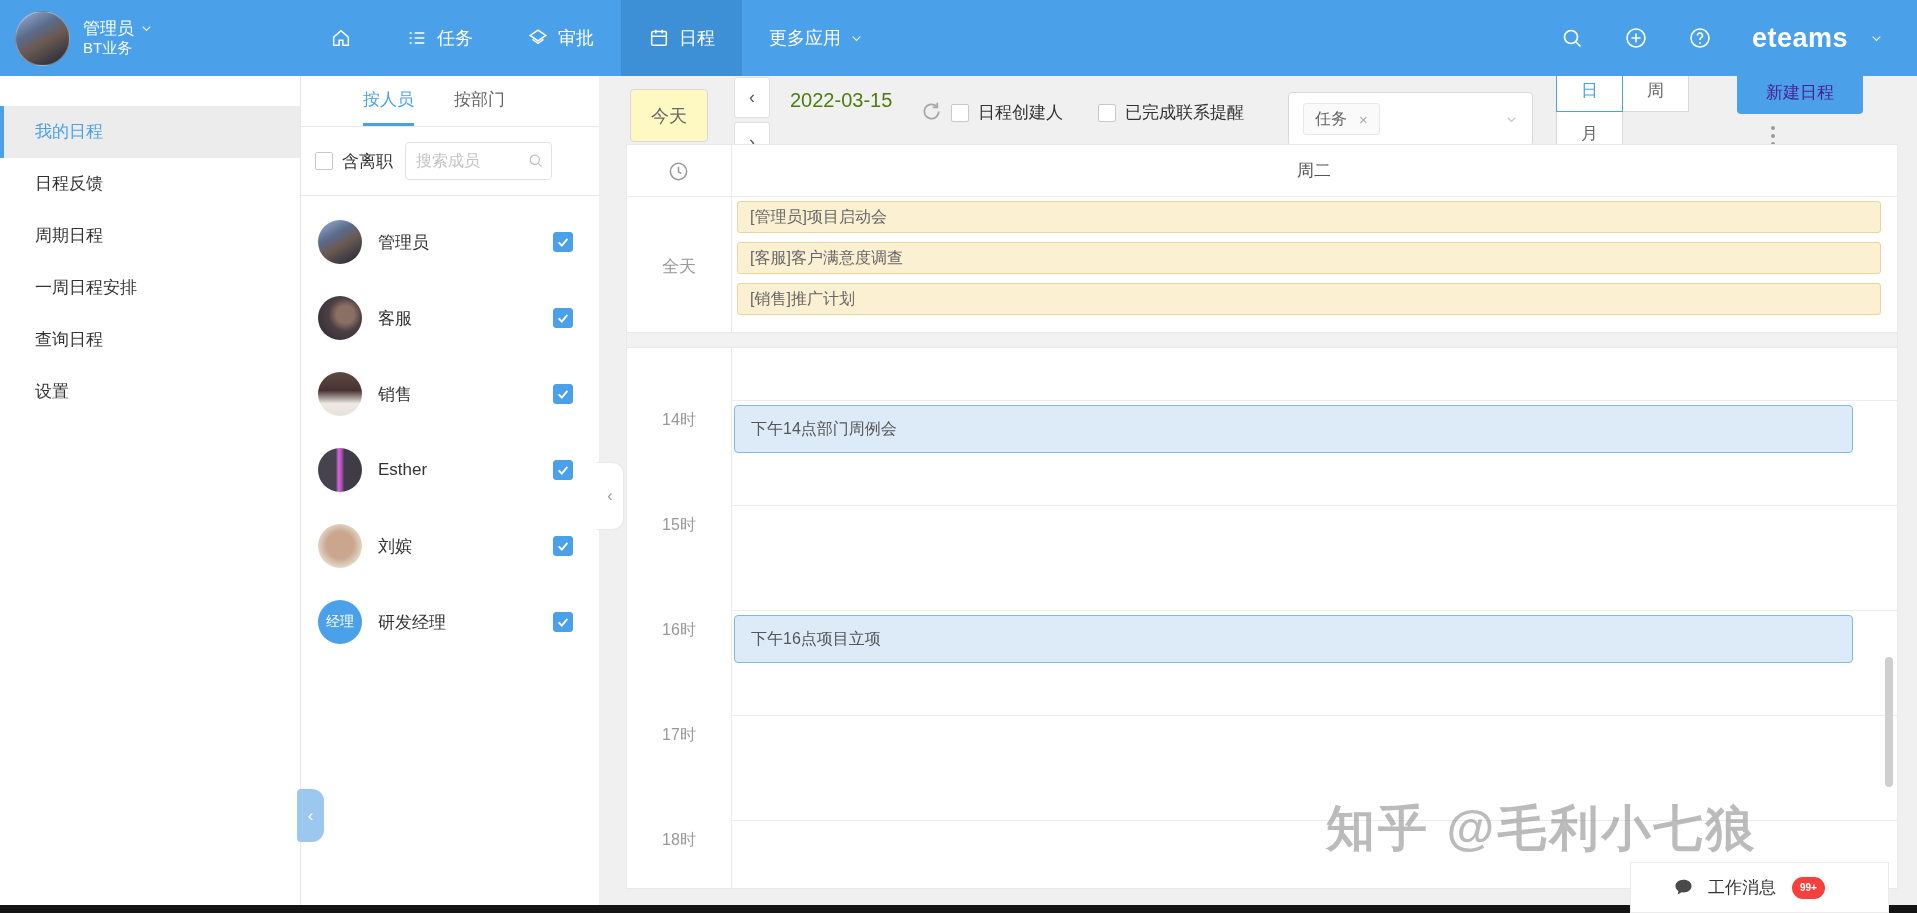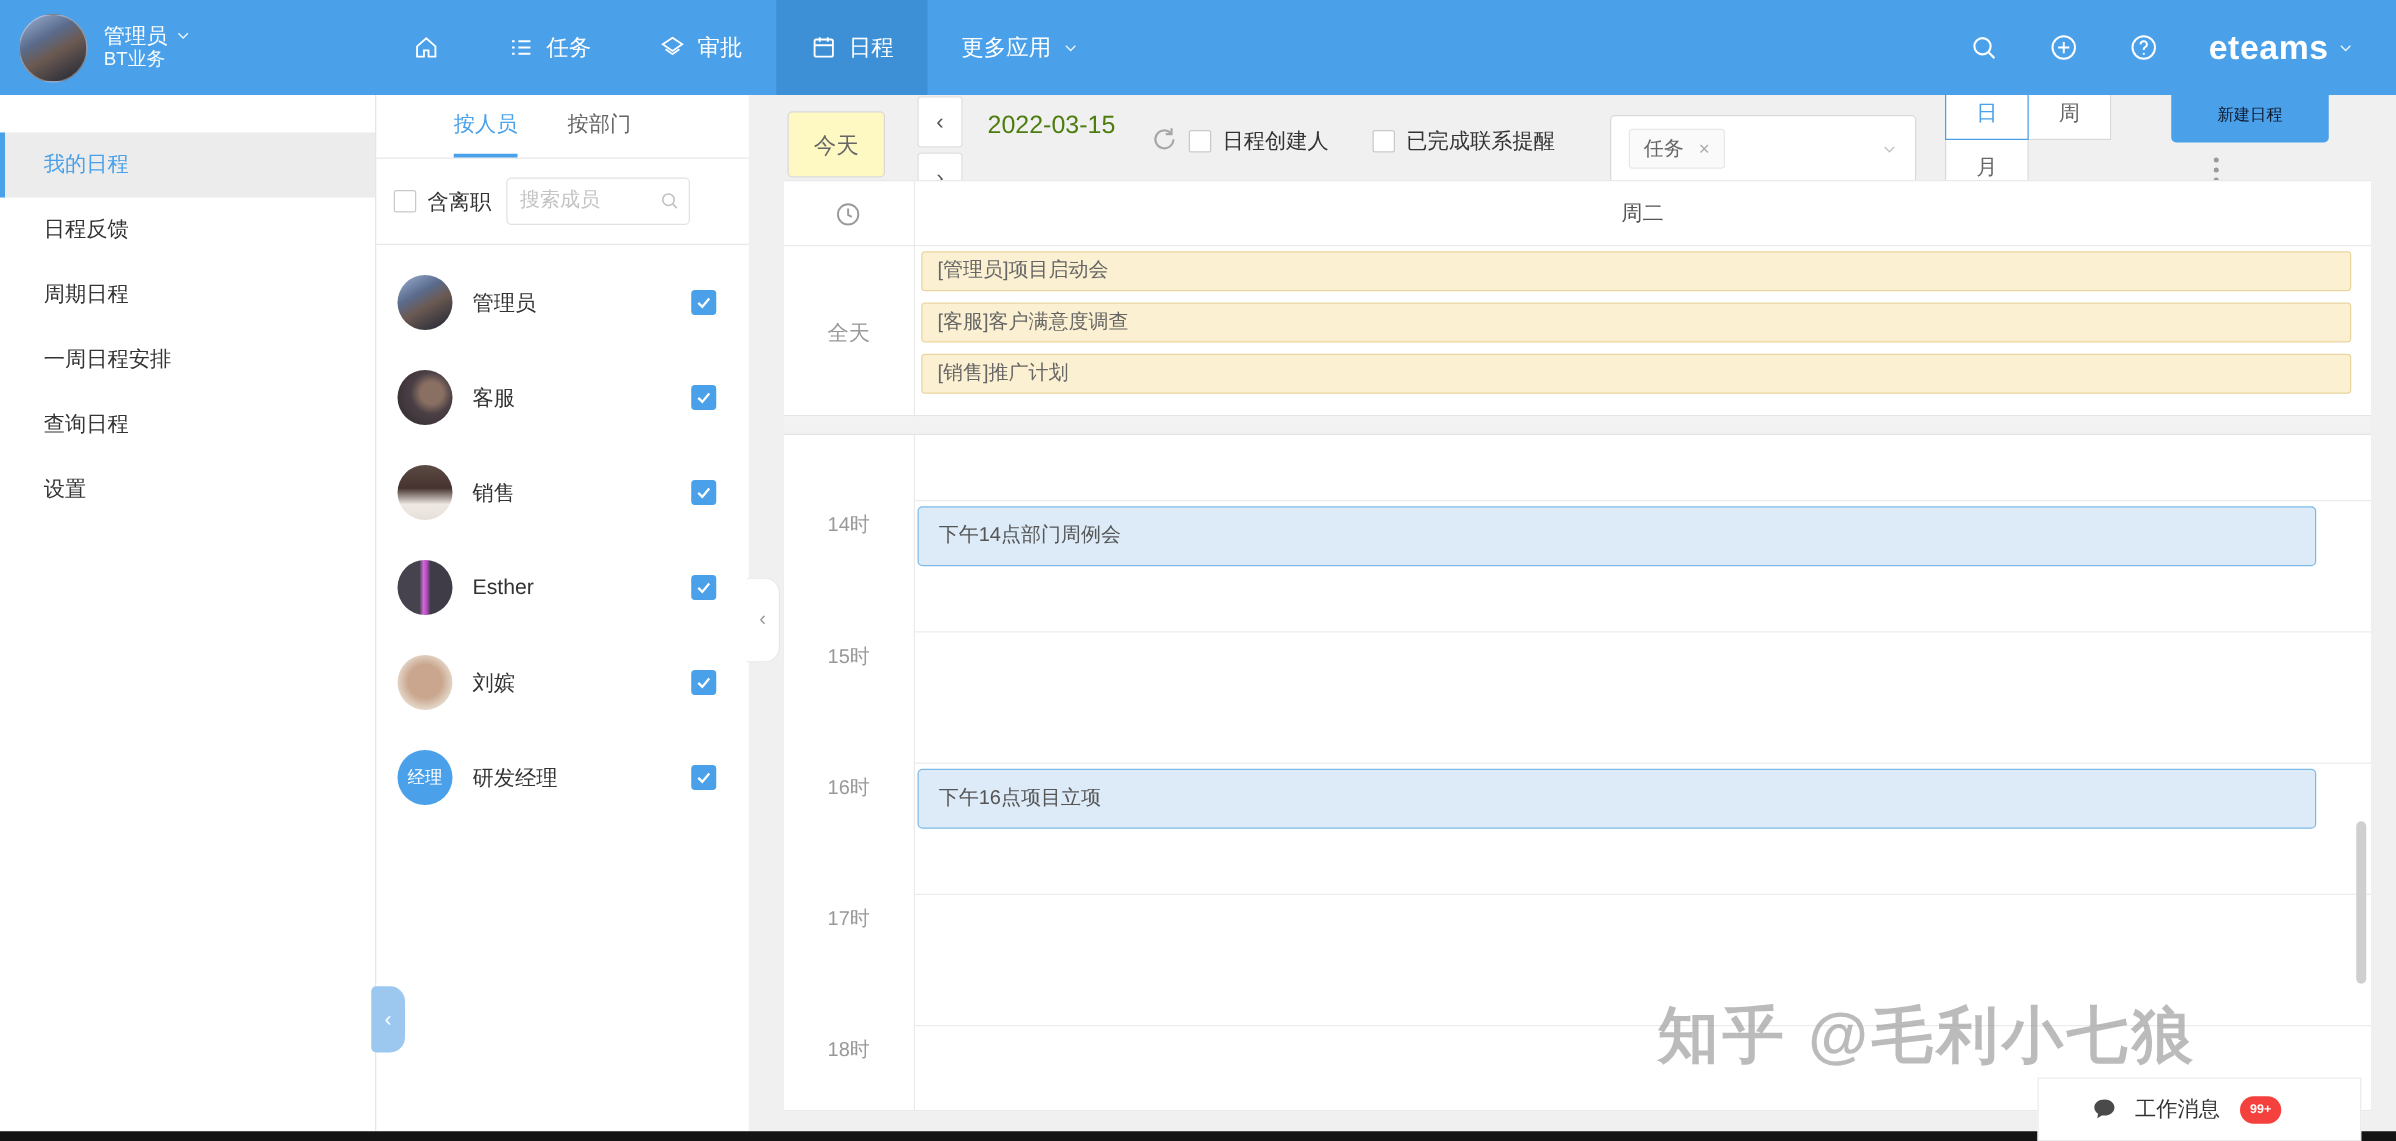--- a/index.html
+++ b/index.html
@@ -13,21 +13,21 @@
     background:linear-gradient(150deg,#9fb4d8 0%,#5a6b8c 35%,#6b5a52 55%,#1c2233 100%); border:1px solid rgba(255,255,255,.35); }
   .tb-user { margin-left:13px; line-height:1.25; cursor:pointer; }
   .tb-user .row1 { font-size:17px; display:flex; align-items:center; gap:6px; }
   .tb-user .row2 { font-size:15px; opacity:.95; }
   .main-nav { display:flex; height:100%; margin-left:150px; align-items:stretch; }
   .nav-item { display:flex; align-items:center; gap:9px; padding:0 27px; font-size:18px; cursor:pointer; }
   .nav-item.active { background:#3E90D6; }
   .nav-icon svg { width:22px; height:22px; display:block; }
   .tb-right { margin-left:auto; display:flex; align-items:center; gap:40px; padding-right:34px; }
   .tb-icon svg { width:24px; height:24px; display:block; }
-  .tb-brand { display:flex; align-items:center; gap:7px; font-size:27px; font-weight:bold; letter-spacing:.5px; cursor:pointer; }
+  .tb-brand { display:flex; align-items:center; gap:22px; font-size:27px; font-weight:bold; letter-spacing:.5px; cursor:pointer; }
   .chev svg { width:13px; height:13px; display:block; opacity:.9; }
 
   
   .sidebar { position:absolute; left:0; top:76px; width:300px; height:829px; background:#fff; }
   .side-list { padding-top:30px; }
   .side-item { height:52px; line-height:52px; padding-left:31px; font-size:17px; color:#333; cursor:pointer; border-left:4px solid transparent; }
   .side-item.active { background:#ececec; border-left-color:#4AA1E9; color:#4AA1E9; }
 
   
   .people { position:absolute; left:300px; top:76px; width:299px; height:829px; background:#fff; border-left:1px solid #e6e6e6; }
@@ -73,21 +73,21 @@
   .filter-label { font-size:17px; color:#333; }
   .type-select { position:absolute; left:1288px; top:92px; width:245px; height:54px; background:#fff; border:1px solid #d9d9d9; border-radius:4px; display:flex; align-items:center; padding:0 14px; cursor:pointer; }
   .type-tag { height:32px; background:#fafafa; border:1px solid #e8e8e8; border-radius:3px; display:flex; align-items:center; gap:12px; padding:0 11px; font-size:16px; color:#666; }
   .type-tag .x { color:#aaa; font-size:15px; cursor:pointer; }
   .type-select .dd { margin-left:auto; color:#bbb; }
   .view-switch { position:absolute; left:1556px; top:68px; width:137px; display:flex; flex-wrap:wrap; }
   .view-btn { width:67px; height:44px; background:#fff; border:1px solid #d9d9d9; color:#666; font-size:17px; display:flex; align-items:center; justify-content:center; margin:0 -1px -1px 0; cursor:pointer; }
   .view-btn.active { border-color:#4AA1E9; color:#4AA1E9; position:relative; z-index:1; }
   .dots { position:absolute; left:1771px; top:126px; display:flex; flex-direction:column; gap:4px; cursor:pointer; }
   .dots i { width:4px; height:4px; border-radius:50%; background:#9a9a9a; }
-  .btn-create { position:absolute; left:1737px; top:70px; width:126px; height:44px; background:#4AA1E9; border:none; border-radius:4px; color:#0f172a; font-size:13px; display:flex; align-items:center; justify-content:center; cursor:pointer; font-family:inherit; }
+  .btn-create { position:absolute; left:1737px; top:70px; width:126px; height:44px; background:#4AA1E9; border:none; border-radius:4px; color:#4c1d95; font-size:17px; display:flex; align-items:center; justify-content:center; cursor:pointer; font-family:inherit; }
 
   
   .cal { position:absolute; left:626px; top:144px; width:1272px; height:745px; background:#fff; border:1px solid #e9e9e9; }
   .cal::before { content:""; position:absolute; left:104px; top:0; width:1px; height:100%; background:#ebebeb; }
   .cal-dayhead { position:relative; height:52px; border-bottom:1px solid #ebebeb; }
   .cal-dayhead .clock { position:absolute; left:40px; top:15px; }
   .cal-dayhead .clock svg { width:23px; height:23px; display:block; }
   .cal-dayname { margin-left:104px; text-align:center; line-height:52px; font-size:17px; color:#555; }
   .allday { position:relative; height:136px; border-bottom:1px solid #e5e5e5; }
   .allday-label { position:absolute; left:0; top:58px; width:104px; text-align:center; font-size:17px; color:#999; }

